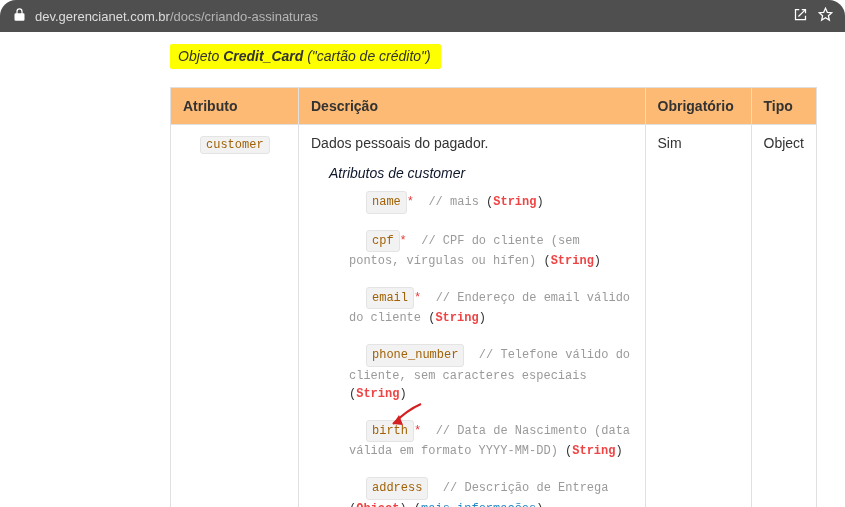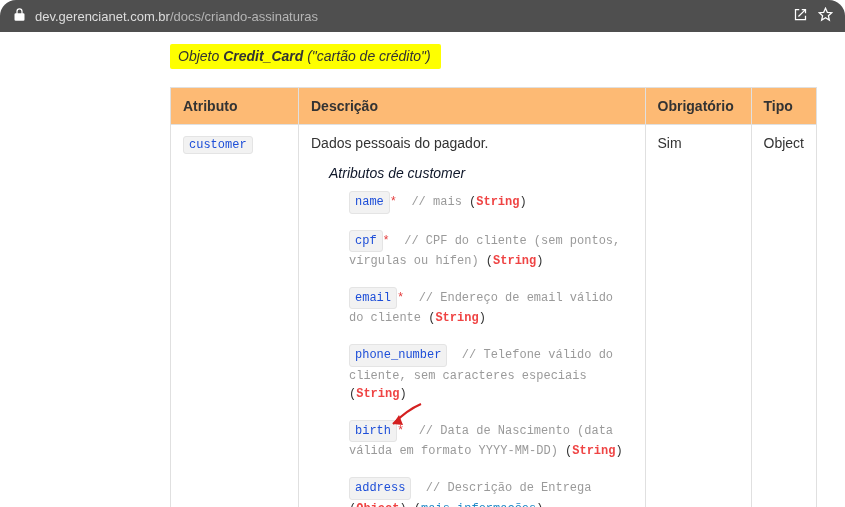--- a/index.html
+++ b/index.html
@@ -12,21 +12,21 @@
   .highlight-bar { display: inline-block; background: #feff00; padding: 4px 10px 5px 8px; border-radius: 2px; font-size: 14px; color: #333; }
   .highlight-bar .obj { font-style: italic; font-weight: 400; }
   .highlight-bar .obj b { font-style: italic; font-weight: 700; }
   table { width: 100%; border-collapse: collapse; margin-top: 18px; font-size: 14px; color: #333; }
   th, td { border: 1px solid #e0e0e0; text-align: left; vertical-align: top; }
   th { padding: 10px 12px; font-weight: 600; background: #fdba74; }
   td { padding: 10px 12px; }
   td.col1 { width: 128px; }
   td.col3 { width: 106px; }
   td.col4 { width: 60px; }
-  .code-chip { font-family: Consolas, "Courier New", monospace; font-size: 12px; background: #f2f2f2; border: 1px solid #e4e4e4; border-radius: 3px; padding: 1px 5px; color: #1d4ed8; display: inline-block; }
+  .code-chip { font-family: Consolas, "Courier New", monospace; font-size: 12px; background: #f2f2f2; border: 1px solid #e4e4e4; border-radius: 3px; padding: 1px 5px; color: #a16207; display: inline-block; margin-left: 17px; }
   .sub-title { font-style: italic; color: #0f172a; font-size: 14px; margin: 14px 0 8px 18px; }
   .attr-list { margin-left: 38px; }
   .attr-item { margin: 10px 0 16px 0; font-family: Consolas, "Courier New", monospace; font-size: 12px; line-height: 1.55; color: #333; position: relative; }
   .attr-item .req { color: #e33b3b; }
   .attr-item .comment { color: #9a9a9a; }
   .attr-item .type { color: #ef4444; font-weight: 600; }
   .attr-item .paren { color: #333; }
   .attr-item .link { color: #1e88c7; text-decoration: none; }
   .arrow { position: absolute; pointer-events: none; }
 </style>

